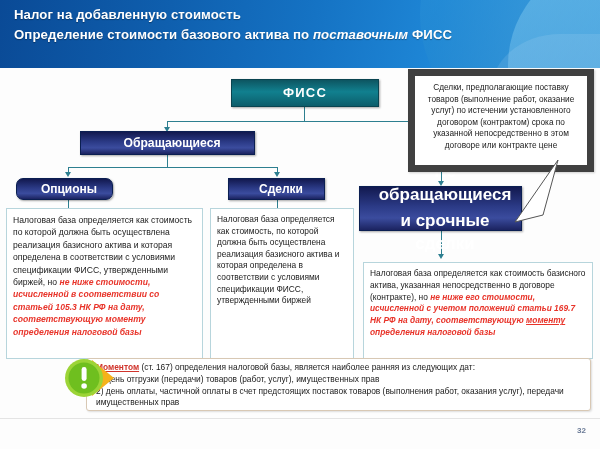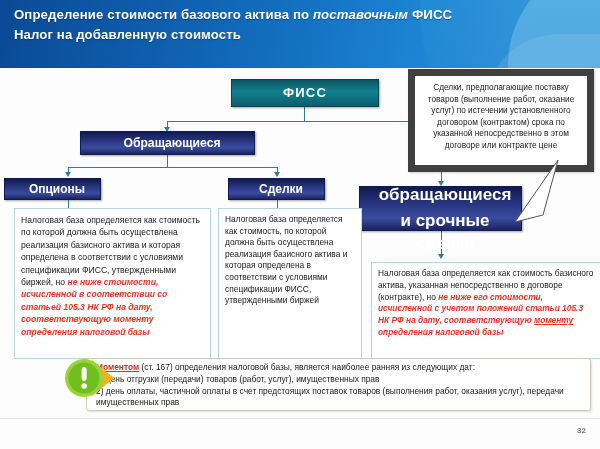--- a/index.html
+++ b/index.html
@@ -71,21 +71,21 @@
     border:1px solid #0a4450;
   }
   .node.navy{
     background:linear-gradient(180deg,#12194f 0%,#2b3a86 45%,#3b4c9e 72%,#1b2360 100%);
     padding-left:9px;
   }
 
   
   #node-fiss   {left:231px;top:79px;width:148px;height:28px;font-size:13px;letter-spacing:1.2px;}
   #node-obr    {left:80px;top:131px;width:175px;height:24px;font-size:12.2px;}
-  #node-opt    {left:4px;top:178px;width:97px;height:22px;font-size:12px;}
+  #node-opt    {left:16px;top:178px;width:97px;height:22px;font-size:12px;border-radius:7px;}
   #node-proch  {left:228px;top:178px;width:97px;height:22px;font-size:12px;}
   #node-neobr  {left:359px;top:186px;width:163px;height:45px;font-size:17px;
                 flex-direction:column;justify-content:center;gap:3px;}
 
   
   .ln{position:absolute;background:#2d7f90;}
   .lnv{width:1px;}
   .lnh{height:1px;}
   .arrow{
     position:absolute;width:0;height:0;
@@ -98,21 +98,20 @@
   .panel{
     position:absolute;
     box-sizing:border-box;
     background:#ffffff;
     border:1px solid #b7d5dc;
     color:#1a1a1a;
     font-size:8.4px;
     line-height:11.6px;
     padding:5px 6px 4px 6px;
     overflow:hidden;
-    margin-left:8px;
   }
   .panel .red{color:#e8342a;font-style:italic;font-weight:bold;}
   .panel .redu{color:#e8342a;font-style:italic;font-weight:bold;text-decoration:underline;}
 
   #panel-left   {left:6px;top:208px;width:197px;height:151px;font-size:8.6px;line-height:12.4px;}
   #panel-mid    {left:210px;top:208px;width:144px;height:151px;}
   #panel-right  {left:363px;top:262px;width:230px;height:97px;font-size:8.4px;line-height:11.8px;}
 
   
   #panel-callout{
@@ -163,22 +162,22 @@
 <body>
 
 <div id="slide">
 
   <div id="header">
     <div class="swoosh1"></div>
     <div class="swoosh2"></div>
     <div class="swoosh3"></div>
   </div>
   <div id="title">
+    <div>Налог на добавленную стоимость</div>
     <div><span>Определение стоимости базового актива по </span><span class="it">поставочным</span><span> ФИСС</span></div>
-    <div>Налог на добавленную стоимость</div>
   </div>
 
   <div class="ln lnv" style="left:304px;top:107px;height:14px;"></div>
 
   <div class="ln lnh" style="left:167px;top:121px;width:274px;"></div>
 
   <div class="ln lnv" style="left:167px;top:121px;height:8px;"></div>
   <div class="arrow" style="left:163.5px;top:127px;"></div>
 
   <div class="ln lnv" style="left:441px;top:121px;height:63px;"></div>
@@ -229,21 +228,21 @@
 
   <div id="panel-left" class="panel">
     <span>Налоговая база определяется как стоимость по которой должна быть осуществлена реализация базисного актива и которая определена в соответствии с условиями спецификации ФИСС, утвержденными биржей, но </span><span class="red">не ниже стоимости, исчисленной в соответствии со статьей 105.3 НК РФ на дату, соответствующую моменту определения налоговой базы</span>
   </div>
 
   <div id="panel-mid" class="panel">
     <span>Налоговая база определяется как стоимость, по которой должна быть осуществлена реализация базисного актива и которая определена в соответствии с условиями спецификации ФИСС, утвержденными биржей</span>
   </div>
 
   <div id="panel-right" class="panel">
-    <span>Налоговая база определяется как стоимость базисного актива, указанная непосредственно в договоре (контракте), но </span><span class="red">не ниже его стоимости, исчисленной с учетом положений статьи 105.3 НК РФ на дату, соответствующую </span><span class="redu">моменту</span><span class="red"> определения налоговой базы</span>
+    <span>Налоговая база определяется как стоимость базисного актива, указанная непосредственно в договоре (контракте), но </span><span class="red">не ниже его стоимости, исчисленной с учетом положений статьи 169.7 НК РФ на дату, соответствующую </span><span class="redu">моменту</span><span class="red"> определения налоговой базы</span>
   </div>
 
   <div id="note">
     <div><span class="hl">Моментом</span><span> (ст. 167) определения налоговой базы, является наиболее ранняя из следующих дат:</span></div>
     <div>1) день отгрузки (передачи) товаров (работ, услуг), имущественных прав</div>
     <div>2) день оплаты, частичной оплаты в счет предстоящих поставок товаров (выполнения работ, оказания услуг), передачи имущественных прав</div>
   </div>
 
   <svg id="bang" viewBox="0 0 56 44">
     <path d="M30 4 L52 22 L30 40 Z" fill="#f5b21a"></path>

